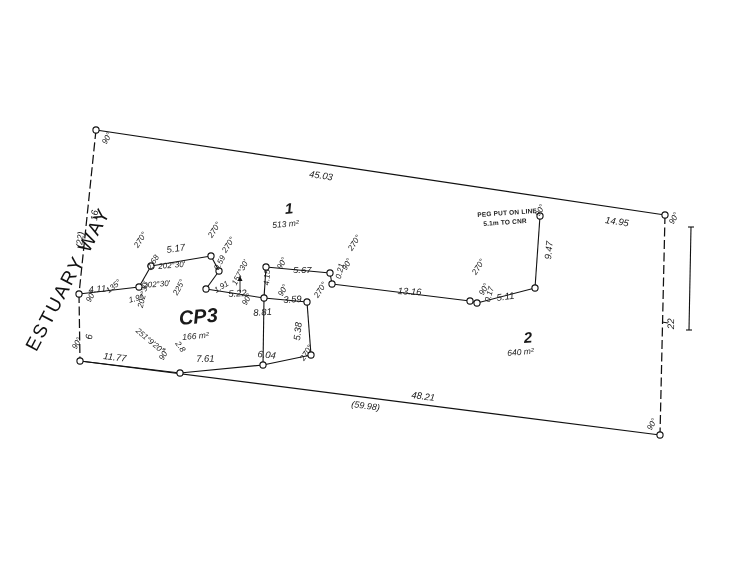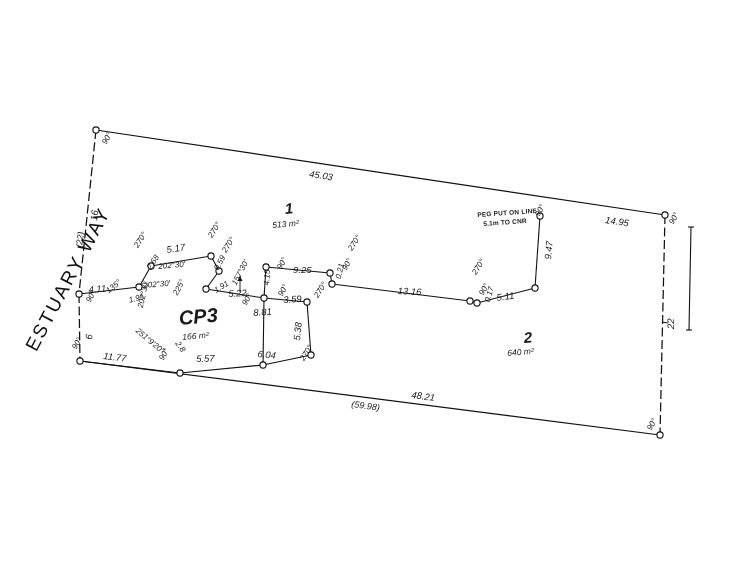--- a/index.html
+++ b/index.html
@@ -158,41 +158,41 @@
   <div class="lbl brg" style="left:213px;top:268px;transform:rotate(-62deg);">0.59</div>
 
   <div class="lbl brg" style="left:213px;top:288px;transform:rotate(-32deg);">1.91</div>
 
   <div class="lbl brg" style="left:128px;top:297px;transform:rotate(-15deg);">1.91</div>
 
   <div class="lbl dim" style="left:228px;top:289px;transform:rotate(-3deg);">5.22</div>
 
   <div class="lbl brg" style="left:263px;top:285px;transform:rotate(-86deg);">4.15</div>
 
-  <div class="lbl dim" style="left:293px;top:265px;transform:rotate(0deg);">9.25</div>
+  <div class="lbl dim" style="left:293px;top:265px;transform:rotate(0deg);">5.67</div>
 
   <div class="lbl brg" style="left:335px;top:278px;transform:rotate(-78deg);">0.21</div>
 
   <div class="lbl dim" style="left:398px;top:286px;transform:rotate(3deg);">13.16</div>
 
   <div class="lbl brg" style="left:484px;top:301px;transform:rotate(-75deg);">0.17</div>
 
   <div class="lbl dim" style="left:496px;top:293px;transform:rotate(-8deg);">5.11</div>
 
   <div class="lbl dim" style="left:543px;top:259px;transform:rotate(-84deg);">9.47</div>
 
   <div class="lbl dim" style="left:283px;top:295px;transform:rotate(-3deg);">3.59</div>
 
   <div class="lbl dim" style="left:253px;top:308px;transform:rotate(-4deg);">8.81</div>
 
   <div class="lbl dim" style="left:292px;top:340px;transform:rotate(-84deg);">5.38</div>
 
   <div class="lbl dim" style="left:258px;top:349px;transform:rotate(6deg);">6.04</div>
 
-  <div class="lbl dim" style="left:196px;top:354px;transform:rotate(-1deg);">5.57</div>
+  <div class="lbl dim" style="left:196px;top:354px;transform:rotate(-1deg);">7.61</div>
 
   <div class="lbl brg" style="left:180px;top:340px;transform:rotate(55deg);">2.8</div>
 
   <div class="lbl brg" style="left:133px;top:245px;transform:rotate(-58deg);">270°</div>
   <div class="lbl brg" style="left:221px;top:250px;transform:rotate(-58deg);">270°</div>
   <div class="lbl brg" style="left:347px;top:248px;transform:rotate(-58deg);">270°</div>
   <div class="lbl brg" style="left:313px;top:295px;transform:rotate(-58deg);">270°</div>
   <div class="lbl brg" style="left:299px;top:358px;transform:rotate(-58deg);">270°</div>
   <div class="lbl brg" style="left:471px;top:272px;transform:rotate(-58deg);">270°</div>
   <div class="lbl brg" style="left:207px;top:235px;transform:rotate(-58deg);">270°</div>

